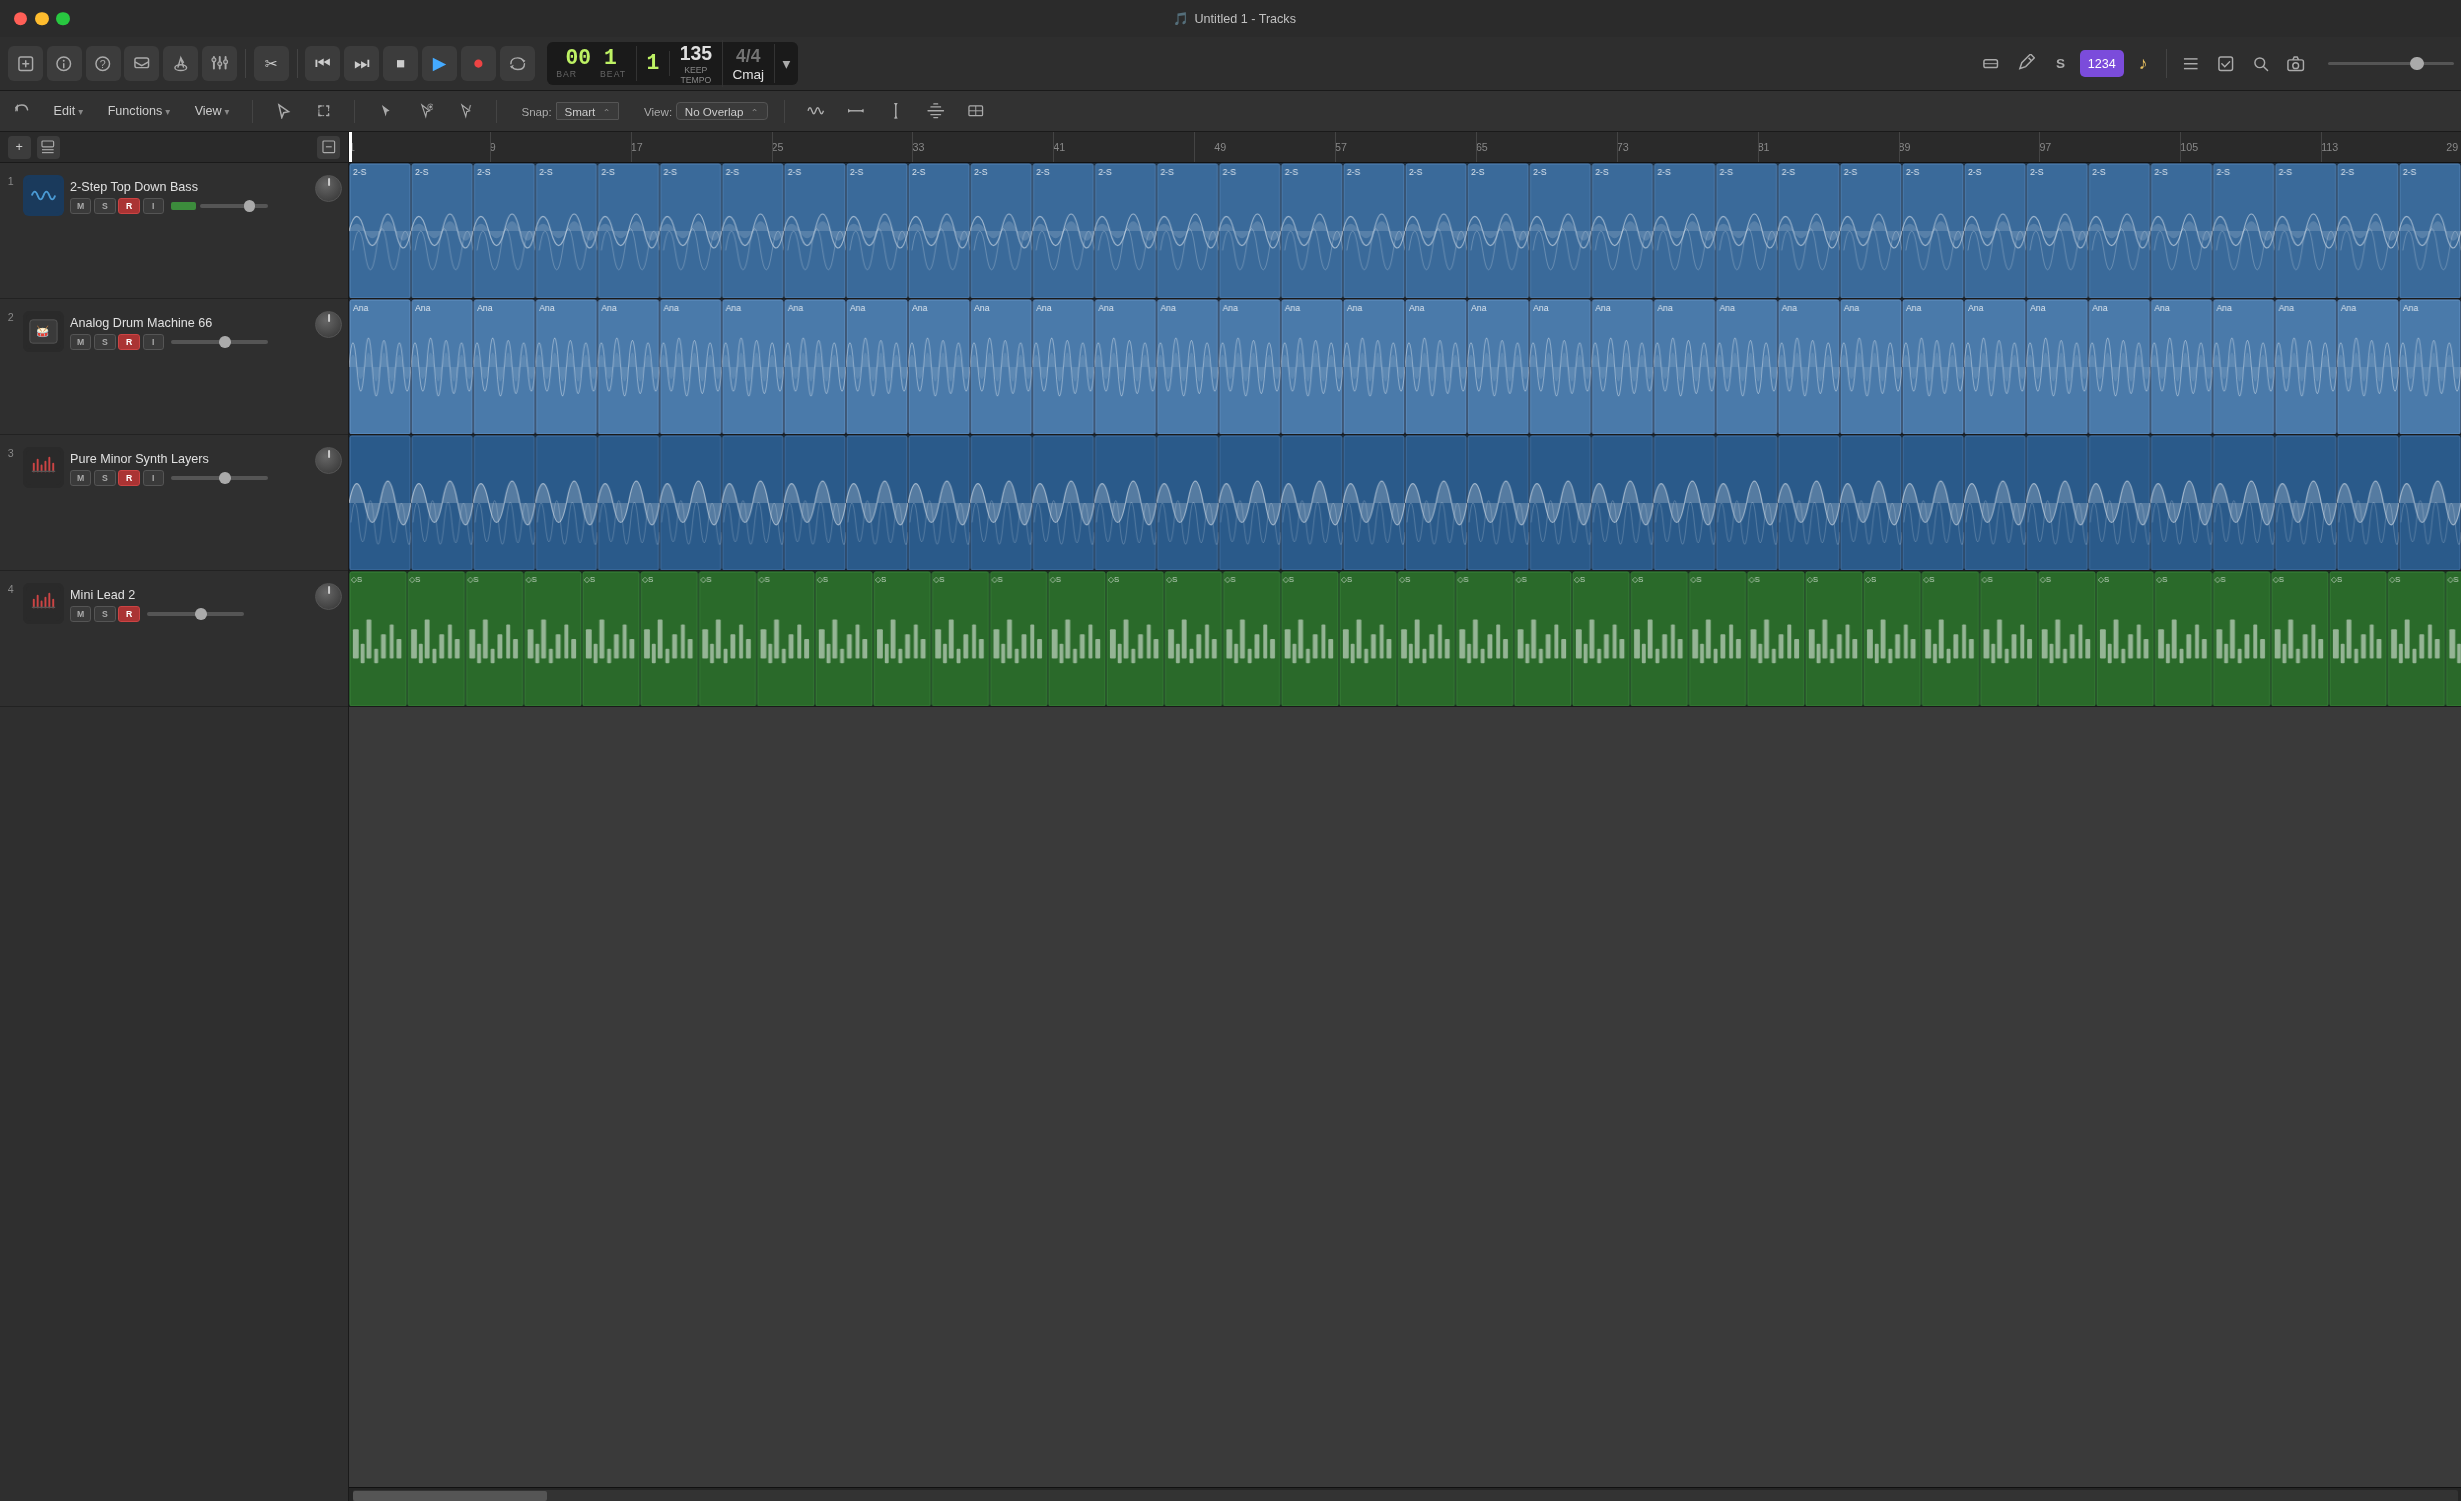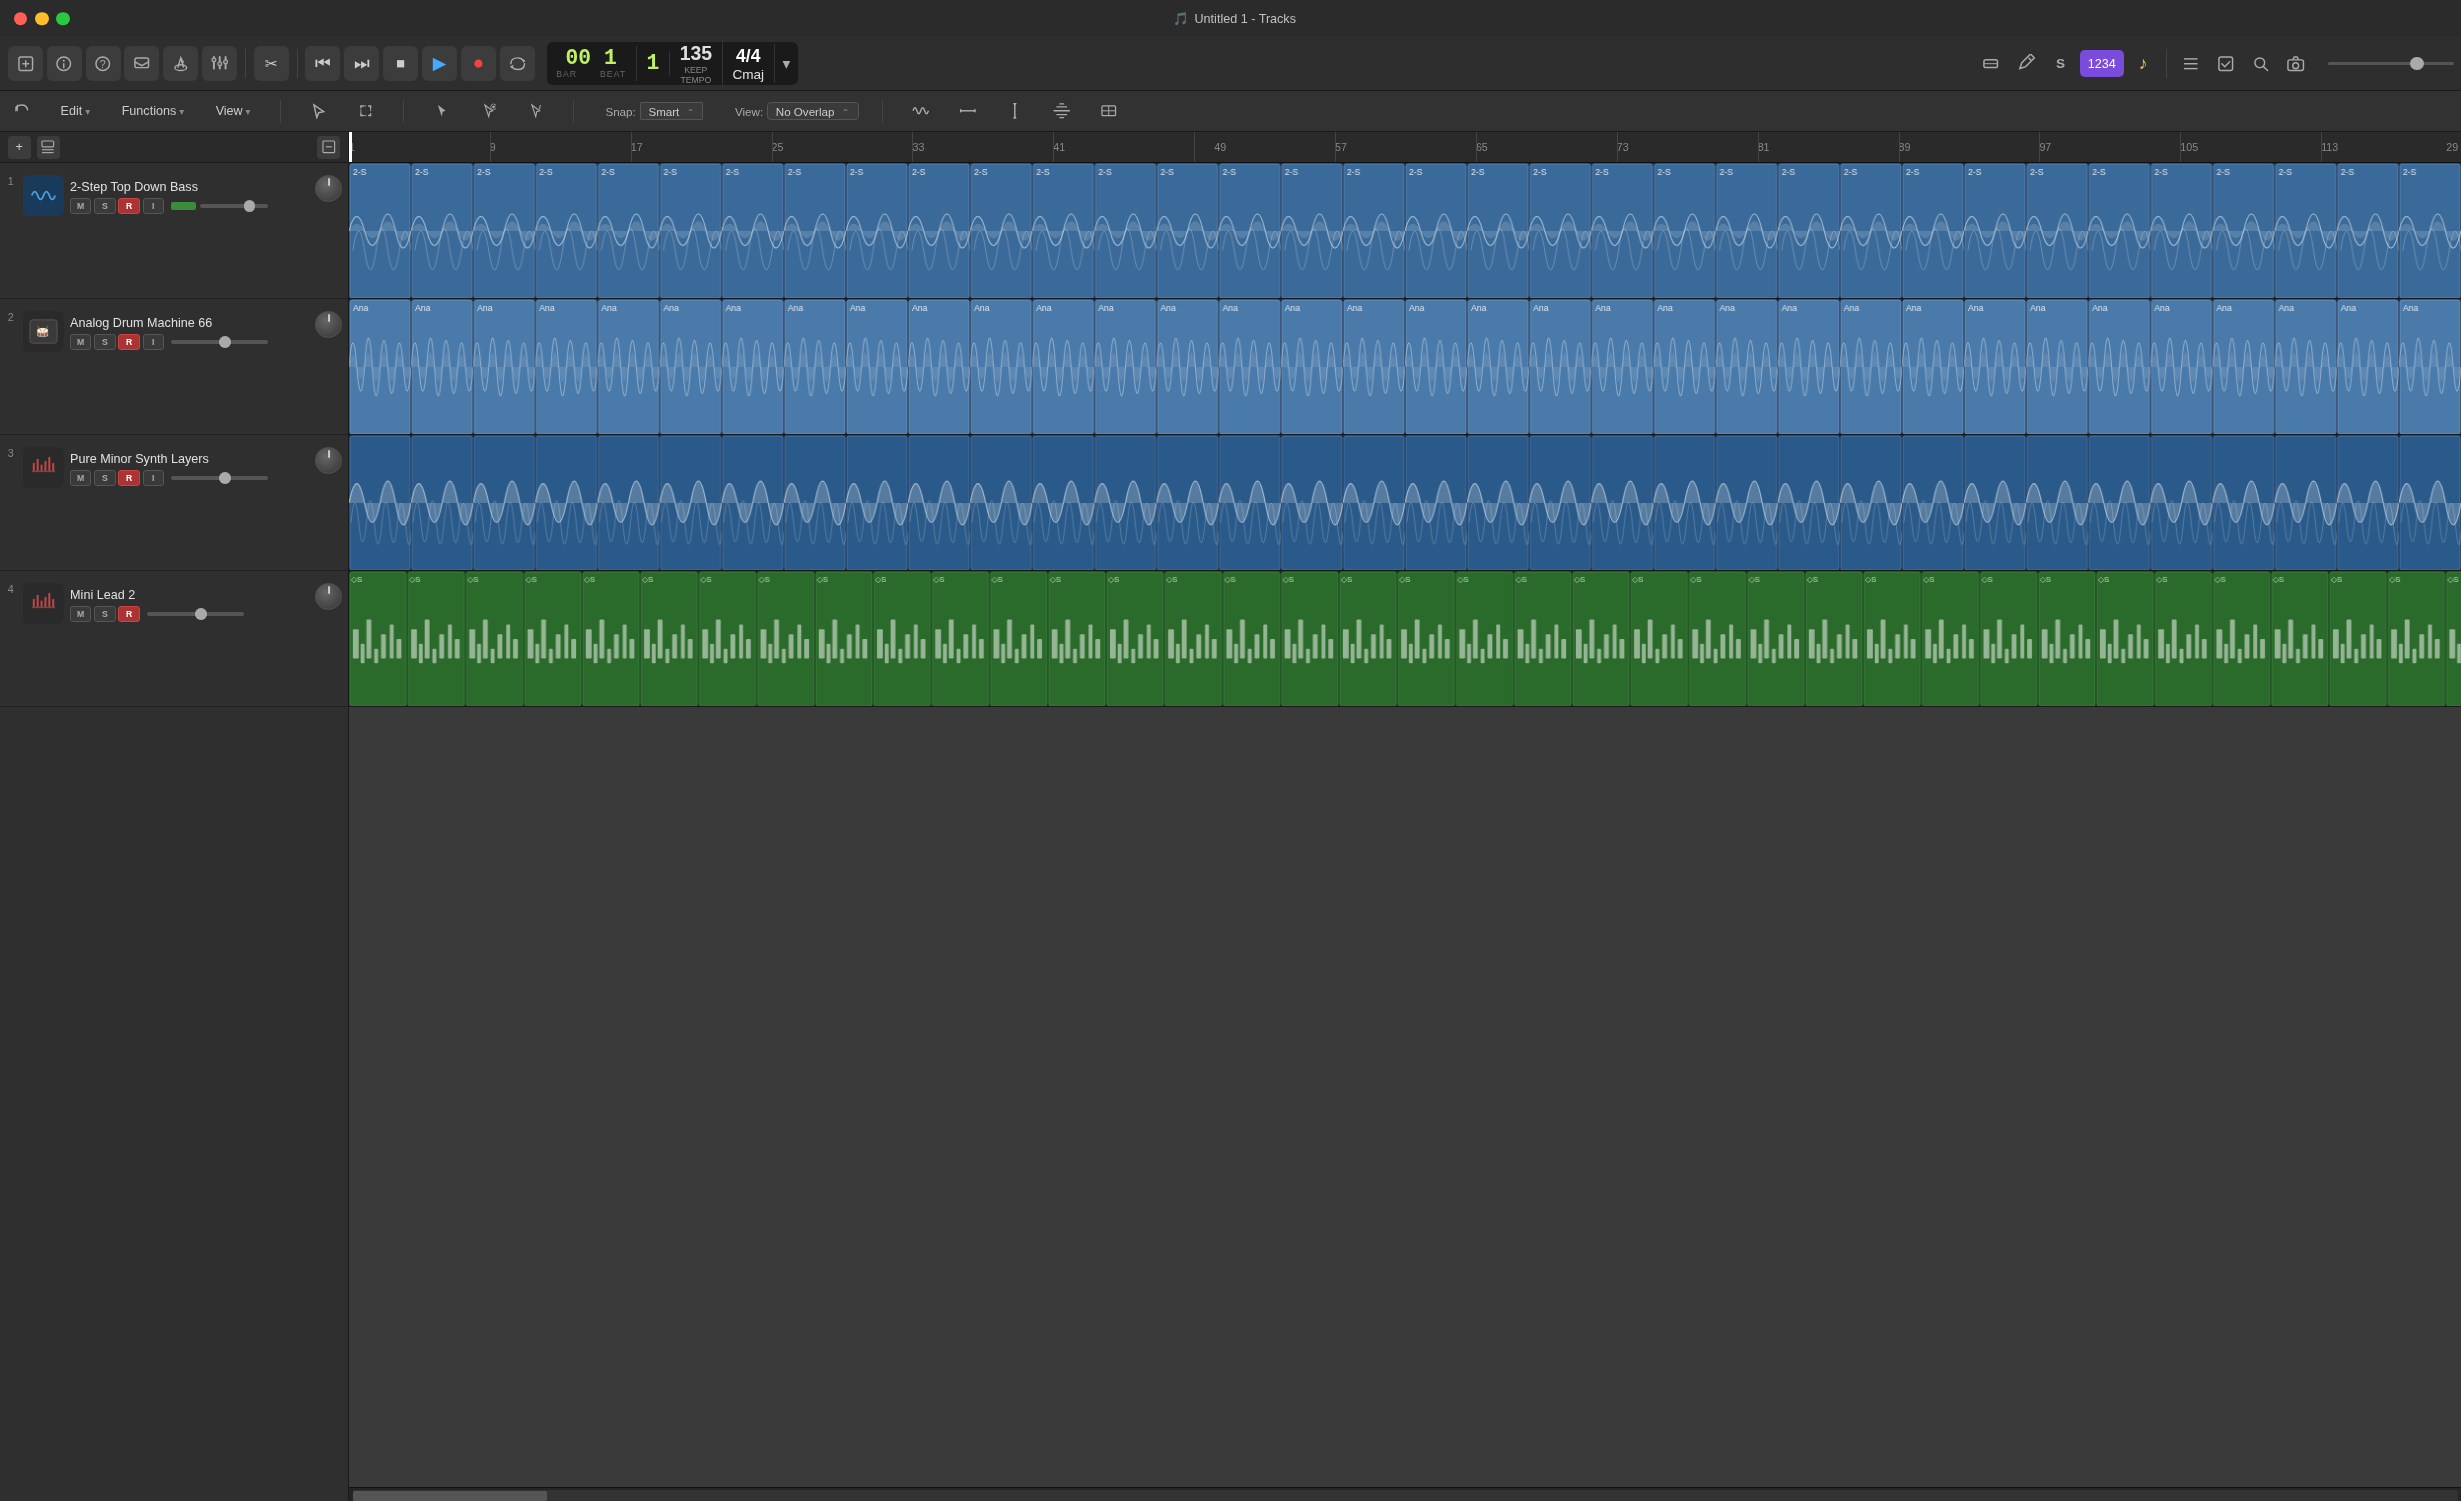--- a/index.html
+++ b/index.html
@@ -103,21 +103,21 @@
     .trans-tempo {
       color: #e0e0e0;
       font-size: 19.4px;
       font-weight: bold;
     }
     .trans-keep {
       color: #888;
       font-size: 8.7px;
     }
     .trans-time {
-      color: #ffffff;
+      color: #737373;
       font-size: 17.5px;
       font-weight: bold;
     }
     .trans-key {
       color: #e0e0e0;
       font-size: 13.6px;
     }
 
     
     #toolbar-right {
@@ -176,21 +176,21 @@
       left: 65%;
     }
 
     
     #toolbar2 {
       height: 41px;
       background: #323232;
       display: flex;
       align-items: center;
       padding: 0 7.8px;
-      gap: 20px;
+      gap: 13px;
       border-bottom: 1px solid #1a1a1a;
     }
     .menu-btn {
       background: transparent;
       border: none;
       color: #ccc;
       font-size: 12.6px;
       cursor: pointer;
       padding: 3.9px 5.8px;
       border-radius: 3.9px;

